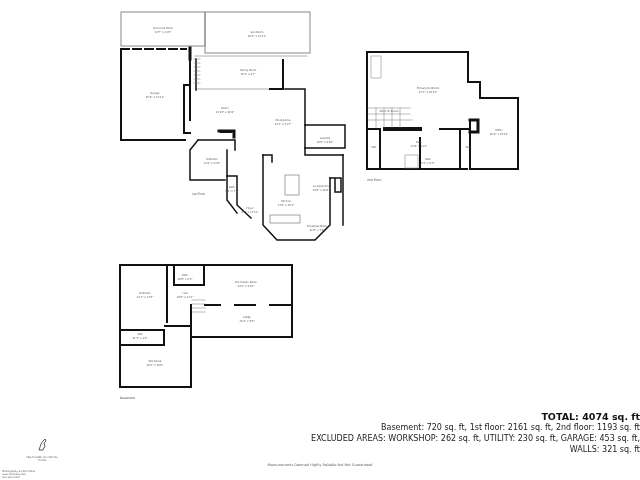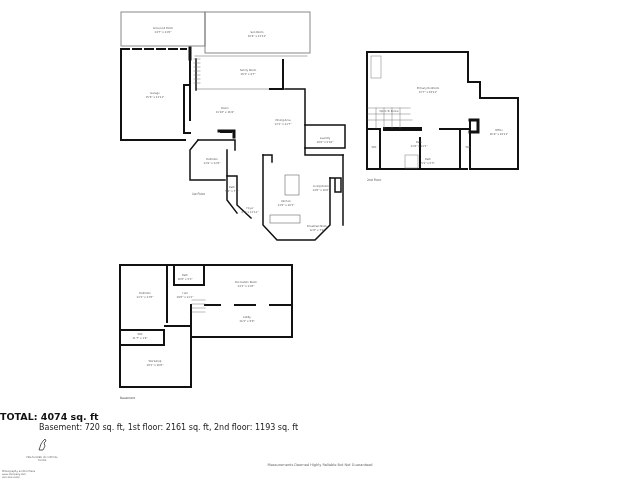--- a/index.html
+++ b/index.html
@@ -1,20 +1,20 @@
 <!DOCTYPE html>
 <html><head>
 <meta charset="utf-8">
 <style>
   html,body{margin:0;padding:0;background:#ffffff;}
   body{width:640px;height:480px;position:relative;overflow:hidden;font-family:"DejaVu Sans",sans-serif;color:#222;}
   svg.plan{position:absolute;left:0;top:0;}
   .rlabel{font-family:"DejaVu Sans",sans-serif;font-size:2.6px;fill:#555;text-anchor:middle;}
   .flabel{font-family:"DejaVu Sans",sans-serif;font-size:3px;fill:#444;}
-  .summary{position:absolute;left:0;top:411px;width:640px;text-align:left;line-height:11px;}
+  .summary{position:absolute;left:0;top:411px;width:640px;text-align:right;line-height:11px;}
   .total{font-weight:bold;font-size:9.5px;color:#111;}
   .line{font-size:8px;color:#222;white-space:nowrap;margin-left:39px;}
   .disclaimer{position:absolute;left:0;top:463px;width:640px;text-align:center;font-size:3.5px;color:#666;}
   .logo{position:absolute;left:22px;top:436px;width:40px;text-align:center;}
   .logo-cap{font-size:2.5px;color:#666;display:block;margin-top:1px;}
   .company{position:absolute;left:2px;top:470px;font-size:2.5px;color:#555;line-height:3px;}
 </style>
 </head>
 <body>
 
@@ -155,20 +155,22 @@
     <text class="rlabel" x="140" y="339">11'7" x 3'8"</text>
     <text class="rlabel" x="155" y="362">Workshop</text>
     <text class="rlabel" x="155" y="366">19'1" x 16'0"</text>
     <text class="flabel" x="120" y="399">Basement</text>
   </g>
 </svg>
 
 <div class="summary">
   <div class="total">TOTAL: 4074 sq. ft</div>
   <div class="line">Basement: 720 sq. ft, 1st floor: 2161 sq. ft, 2nd floor: 1193 sq. ft</div>
+  <div class="line">EXCLUDED AREAS: WORKSHOP: 262 sq. ft, UTILITY: 230 sq. ft, GARAGE: 453 sq. ft,</div>
+  <div class="line">WALLS: 321 sq. ft</div>
 </div>
 <div class="disclaimer">Measurements Deemed Highly Reliable But Not Guaranteed</div>
 
 <div class="logo">
   <svg width="14" height="14" viewBox="0 0 14 14">
     <path d="M4 13 L6 7 L8 4 L10 2 L11 4 L9 6 L10 9 L8 13 Z" fill="none" stroke="#333" stroke-width="0.8"></path>
   </svg>
   <span class="logo-cap">PRE-TOURED 3D VIRTUAL TOURS</span>
 </div>
 <div class="company">

